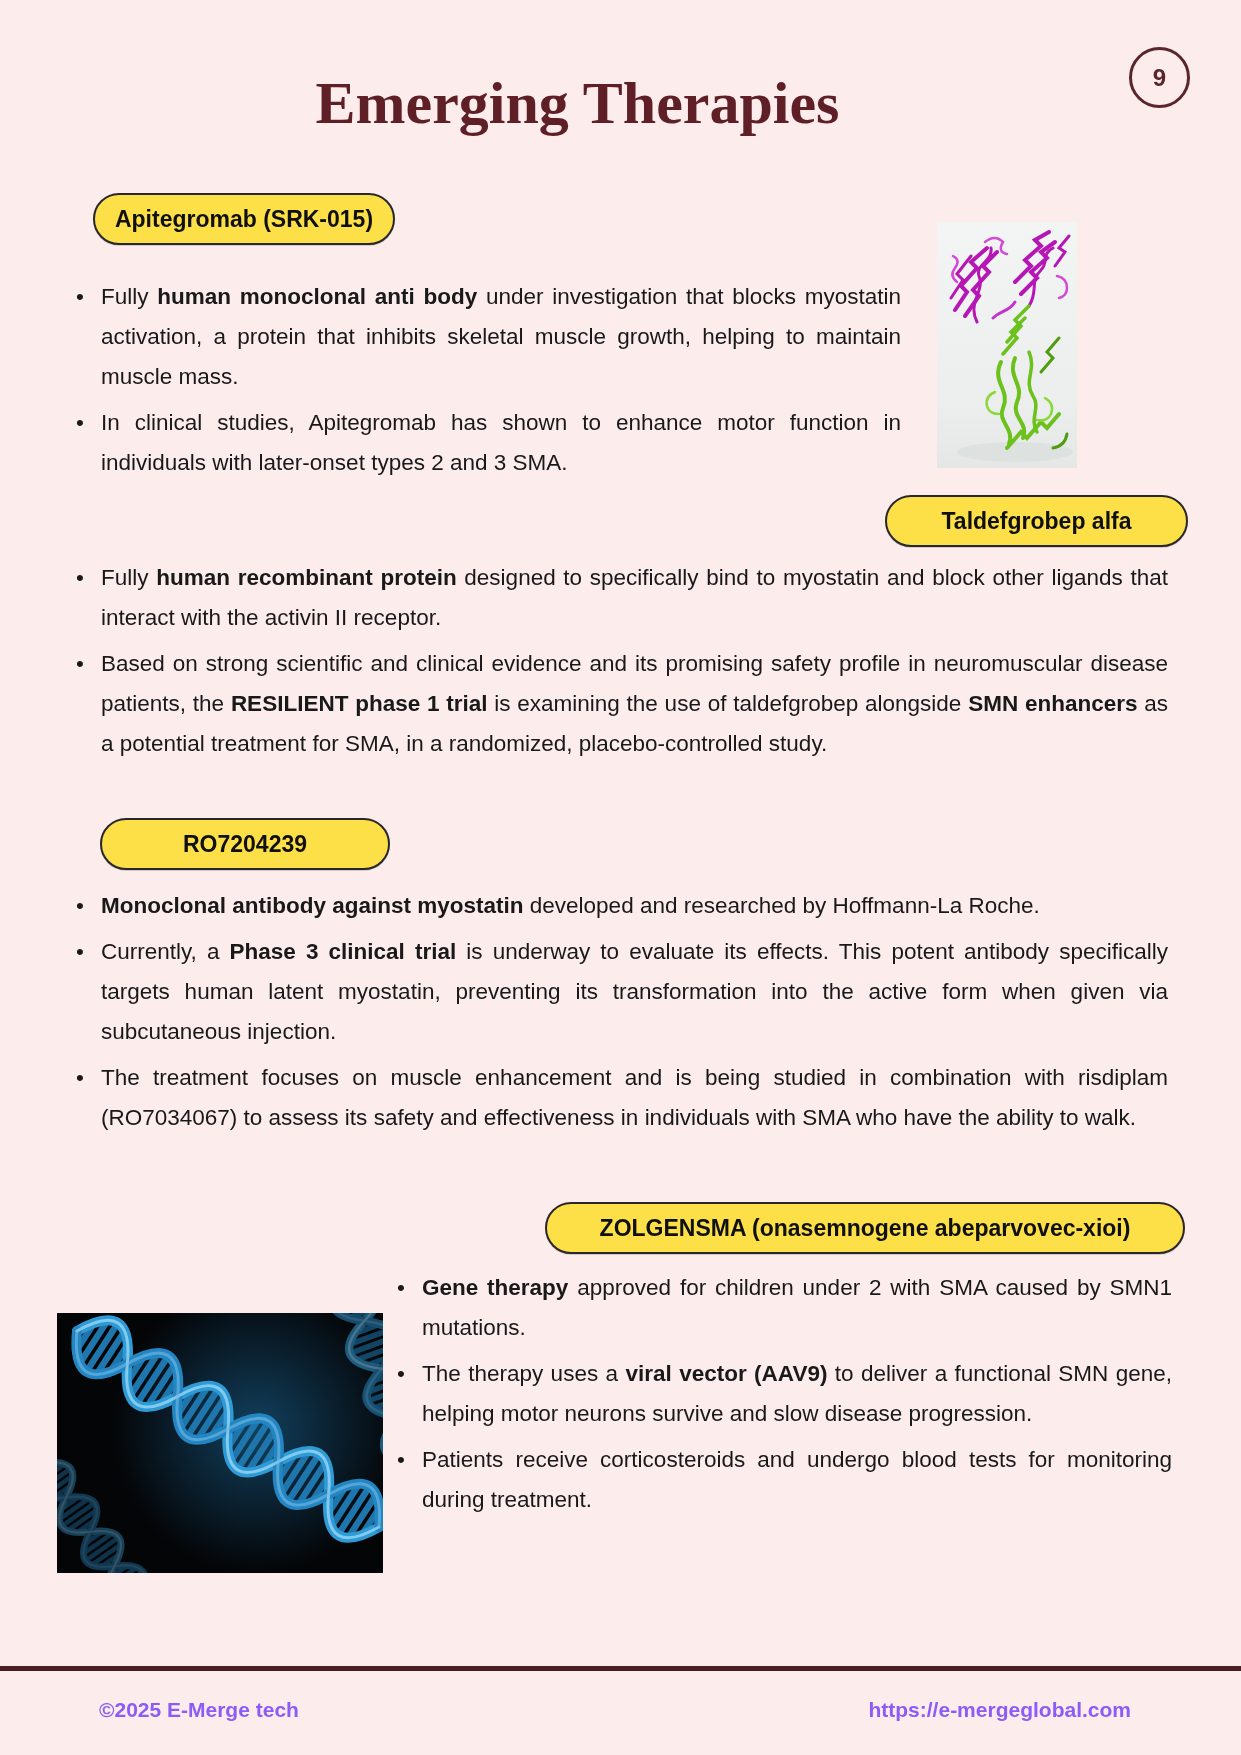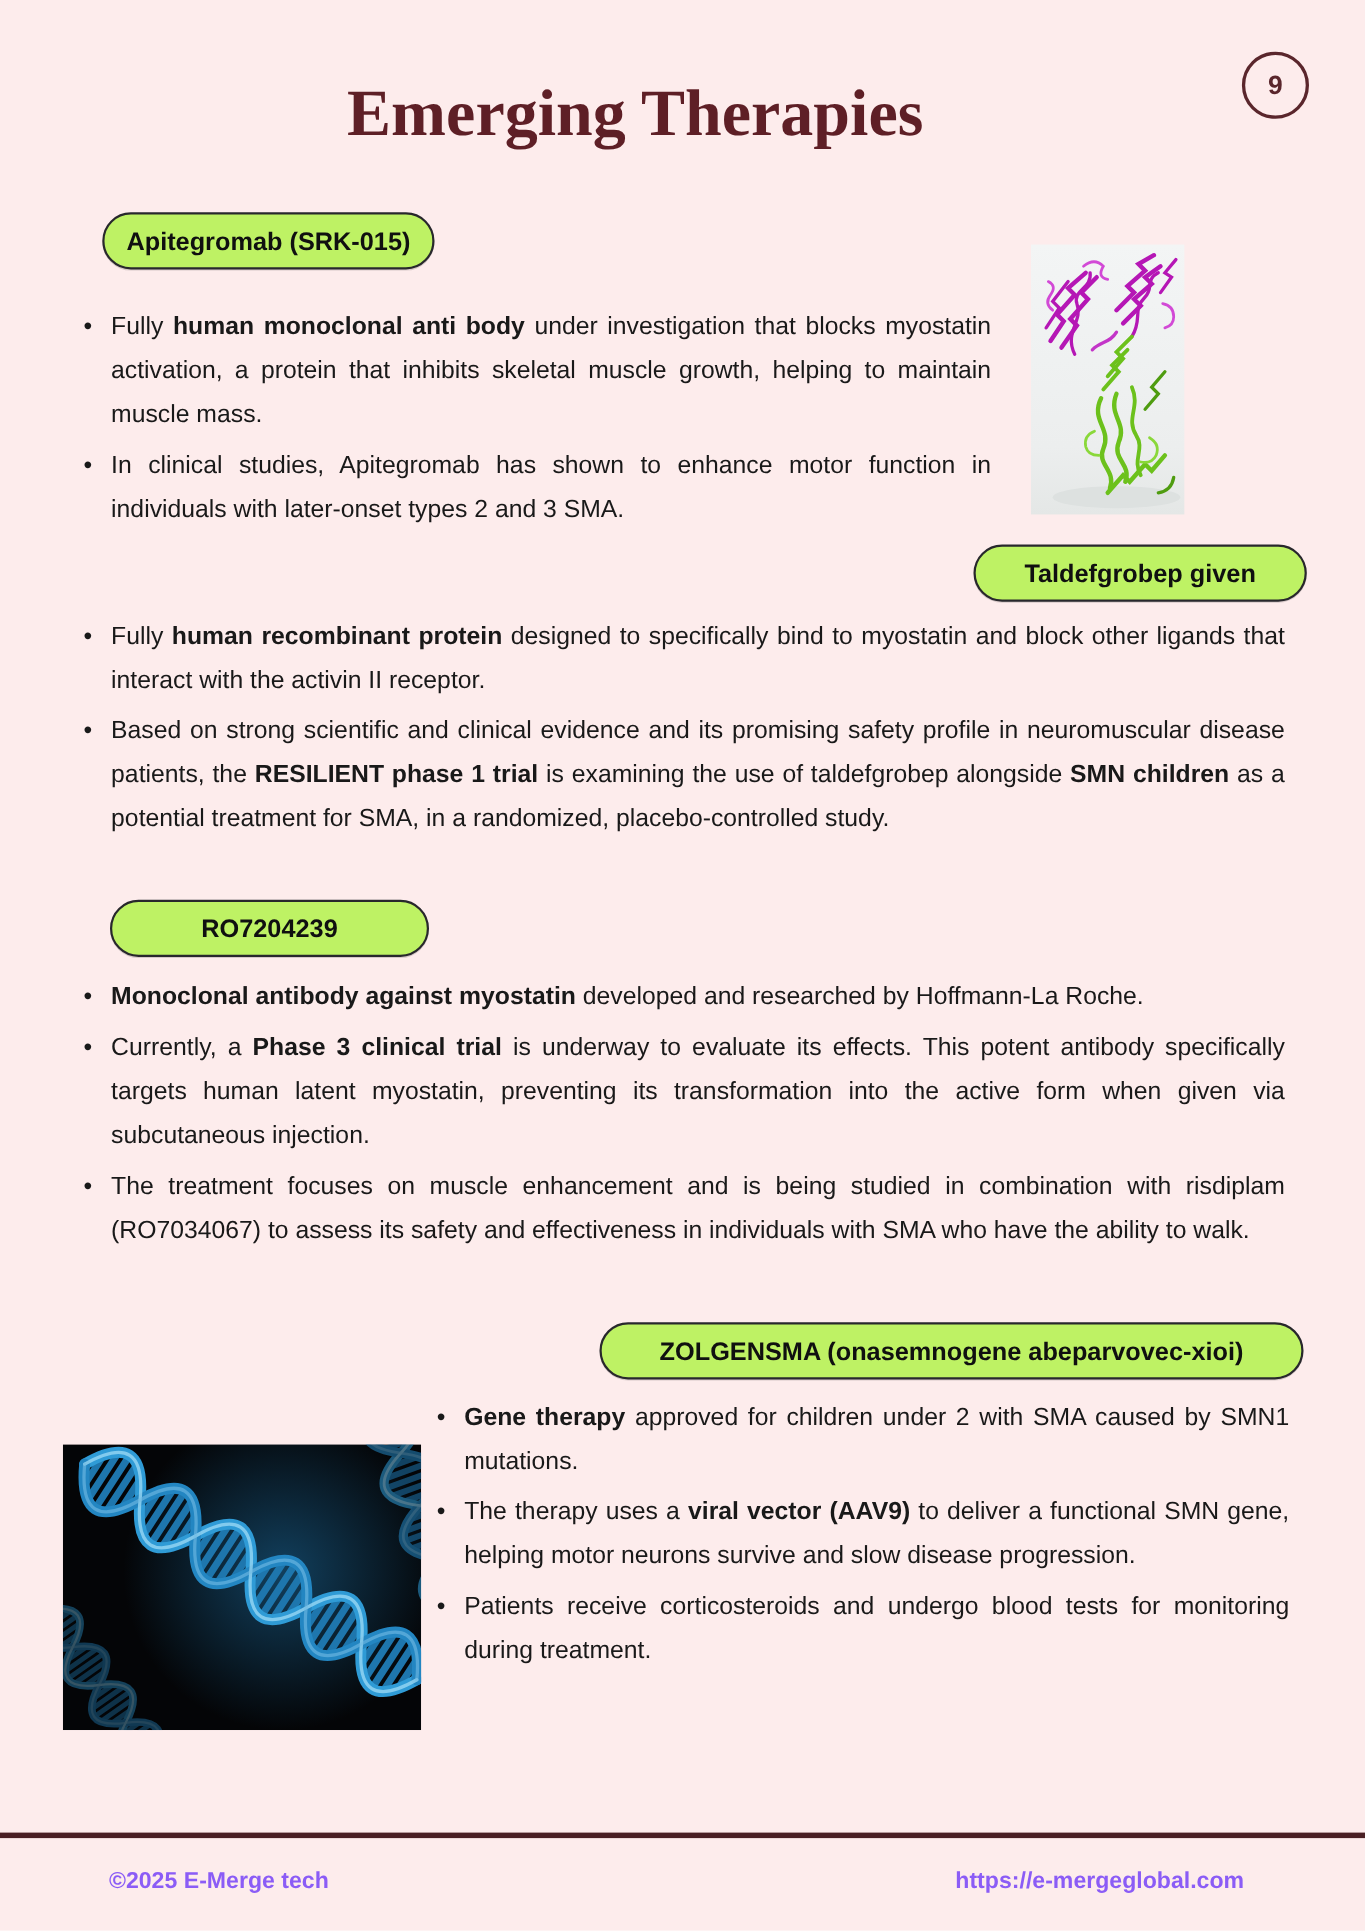--- a/index.html
+++ b/index.html
@@ -16,21 +16,21 @@
     color:#5a262c; font-weight:bold; font-size:24px;
   }
   
   .title {
     position:absolute; left:0; top:70px; width:1115px; text-align:center;
     font-family:"Liberation Serif", serif; font-weight:bold;
     font-size:60px; line-height:1.1; color:#5e1f26;padding-left:40px;
   }
   
   .pill {
-    position:absolute; height:52px; background:#bef264;
+    position:absolute; height:52px; background:#fde047;
     border:2.5px solid #28282c; border-radius:26px;
     display:flex; align-items:center; justify-content:center;
     font-weight:bold; font-size:23px; color:#101010;
     box-shadow:0 1px 0 rgba(0,0,0,.15);
   }
   .pill-apitegromab { left:93px;  top:193px;  width:302px; }
   .pill-taldefgrobep{ left:885px; top:495px;  width:303px; }
   .pill-ro          { left:100px; top:818px;  width:290px; }
   .pill-zolgensma   { left:545px; top:1202px; width:640px; }
   
@@ -117,26 +117,26 @@
         <path d="M70,226 L84,210 L90,216 L104,200 L110,206 L122,192" stroke-width="4"></path>
         <path d="M104,150 L116,136 L110,130 L122,116" stroke-width="3" stroke="#4f9c10"></path>
         <path d="M58,170 q-10,4 -8,14 q2,8 12,8" stroke-width="2.5" stroke="#8ad83a"></path>
         <path d="M108,176 q10,6 6,16 q-4,8 -14,6" stroke-width="2.5" stroke="#8ad83a"></path>
         <path d="M116,226 q12,-2 14,-14" stroke-width="3" stroke="#4f9c10"></path>
       </g>
     </svg>
   </figure>
 
   <div class="pill pill-taldefgrobep">
-    <span>Taldefgrobep given</span>
+    <span>Taldefgrobep alfa</span>
   </div>
 
   <ul class="bullets bullets-2">
       <li><span>Fully </span><span class="b">human recombinant protein</span><span> designed to specifically bind to myostatin and block other ligands that interact with the activin II receptor.</span></li>
-      <li><span>Based on strong scientific and clinical evidence and its promising safety profile in neuromuscular disease patients, the </span><span class="b">RESILIENT phase 1 trial</span><span> is examining the use of taldefgrobep alongside </span><span class="b">SMN children</span><span> as a potential treatment for SMA, in a randomized, placebo-controlled study.</span></li>
+      <li><span>Based on strong scientific and clinical evidence and its promising safety profile in neuromuscular disease patients, the </span><span class="b">RESILIENT phase 1 trial</span><span> is examining the use of taldefgrobep alongside </span><span class="b">SMN enhancers</span><span> as a potential treatment for SMA, in a randomized, placebo-controlled study.</span></li>
     </ul>
 
   <div class="pill pill-ro">
     <span>RO7204239</span>
   </div>
 
   <ul class="bullets bullets-3">
       <li><span class="b">Monoclonal antibody against myostatin</span><span> developed and researched by Hoffmann-La Roche.</span></li>
       <li><span>Currently, a </span><span class="b">Phase 3 clinical trial</span><span> is underway to evaluate its effects. This potent antibody specifically targets human latent myostatin, preventing its transformation into the active form when given via subcutaneous injection.</span></li>
       <li><span>The treatment focuses on muscle enhancement and is being studied in combination with risdiplam (RO7034067) to assess its safety and effectiveness in individuals with SMA who have the ability to walk.</span></li>

